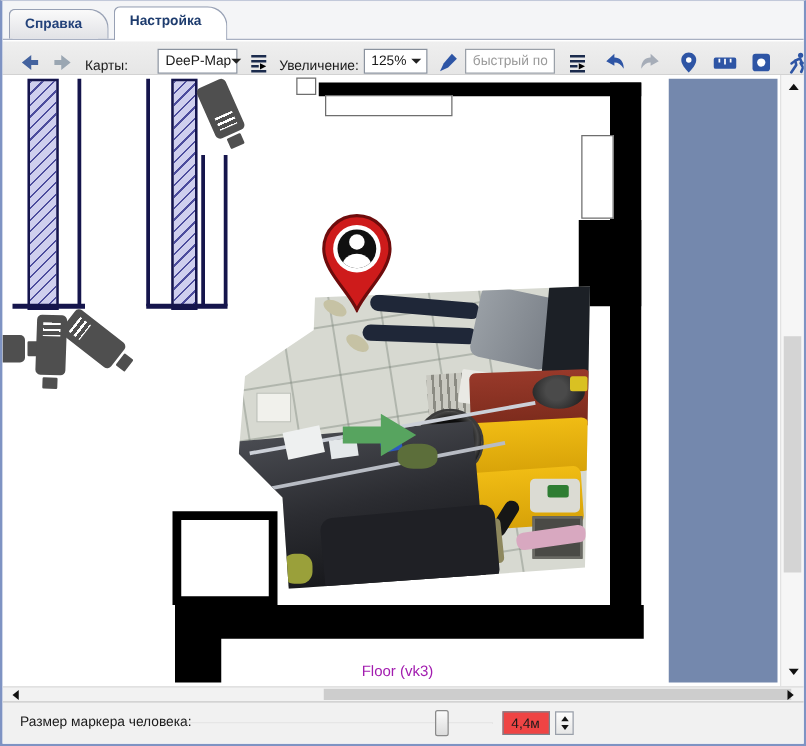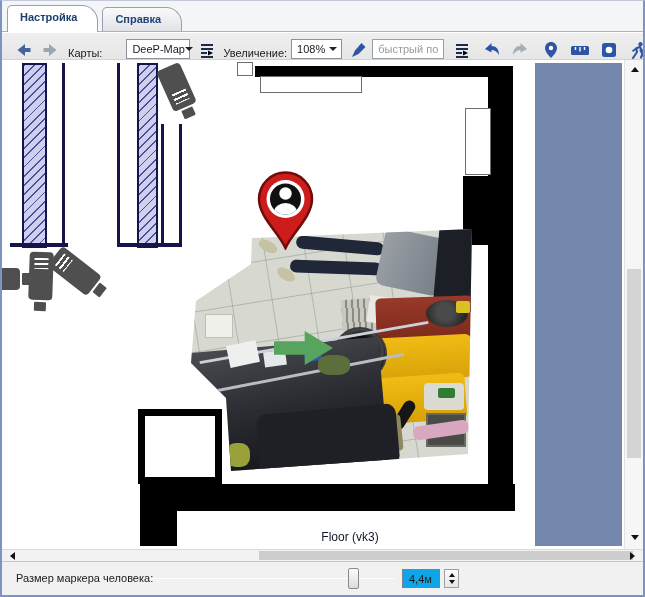--- a/index.html
+++ b/index.html
@@ -83,59 +83,59 @@
   .ph-paper { background:#eef0f0; }
   .ph-bluebox { left:134px; top:118px; width:17px; height:16px; background:#2b59c0; transform:rotate(-10deg); }
   .ph-green-stuff { left:148px; top:128px; width:32px; height:20px; background:#5c6e3a; border-radius:40%; }
   .ph-pink { left:243px; top:196px; width:56px; height:14px; background:#d8a8c0; transform:rotate(-8deg); border-radius:6px;}
   .ph-clothes { left:88px; top:182px; width:140px; height:62px; background:#1f2025; border-radius:10px; transform:rotate(-5deg);}
   .ph-corner-y { left:56px; top:216px; width:24px; height:24px; background:#9aa03a; border-radius:40%; }
   .ph-arrow { left:104px; top:104px; width:59px; height:34px; background:#57a45f;
               clip-path:polygon(0% 30%, 52% 30%, 52% 0%, 100% 50%, 52% 100%, 52% 70%, 0% 70%);
               filter:drop-shadow(0 0 1px #2e6e35); }
 
-  .caption { position:absolute; left:288px; top:470px; width:120px; text-align:center;
-             font-size:12px; color:#0f172a; }
+  .caption { position:absolute; left:256px; top:470px; width:120px; text-align:center;
+             font-size:12px; color:#a21caf; }
 
   
   .vsb { width:19px; background:#f6f6f6; border-left:1px solid #e2e2e2; position:relative; }
   .vsb .thumb { position:absolute; left:2px; right:2px; top:209px; height:189px; background:#d4d4d4; }
   .sb-btn { position:absolute; width:15px; height:15px; left:2px; display:flex; align-items:center; justify-content:center; }
   .tri-up { width:0; height:0; border-left:4px solid transparent; border-right:4px solid transparent; border-bottom:5px solid #111; }
   .tri-dn { width:0; height:0; border-left:4px solid transparent; border-right:4px solid transparent; border-top:5px solid #111; }
   .tri-lf { width:0; height:0; border-top:4px solid transparent; border-bottom:4px solid transparent; border-right:5px solid #111; }
   .tri-rt { width:0; height:0; border-top:4px solid transparent; border-bottom:4px solid transparent; border-left:5px solid #111; }
   .hsb { height:12px; background:#f2f2f2; border-top:1px solid #dadada; position:relative; }
   .hsb .thumb { position:absolute; top:1px; height:9px; left:257px; width:374px; background:#cdcdcd; }
   .hsb .sb-btn { top:1px; height:10px; }
 
   
   .panel { height:34px; background:#f1f1f1; border-top:1px solid #c8c8c8; position:relative; font-size:11px; color:#1a1a1a; }
   .panel .plabel { position:absolute; left:14px; top:10px; }
   .slider { position:absolute; left:148px; top:6px; width:244px; height:21px; }
   .slider .track { position:absolute; left:0; right:0; top:10px; height:1px; background:#a8a8a8; border-bottom:1px solid #fff; }
   .slider .sthumb { position:absolute; top:0; width:11px; height:21px; background:linear-gradient(#fbfbfb,#dcdcdc);
                     border:1px solid #8a8a8a; border-radius:2px; }
-  .valbox { position:absolute; left:400px; top:7px; width:38px; height:19px; background:#0ea5e9;
+  .valbox { position:absolute; left:400px; top:7px; width:38px; height:19px; background:#ef4444;
             border:1px solid #7a828c; display:flex; align-items:center; padding-left:6px; }
   .spinner { position:absolute; left:442px; top:7px; width:15px; height:19px; border:1px solid #9aa0aa;
              background:linear-gradient(#fdfdfd,#e6e6e6); display:flex; flex-direction:column;
              align-items:center; justify-content:center; gap:3px; }
   .spinner i { display:block; }
   .spinner .tri-up { border-bottom-width:4px; border-left-width:3.5px; border-right-width:3.5px; }
   .spinner .tri-dn { border-top-width:4px; border-left-width:3.5px; border-right-width:3.5px; }
 </style>
 </head>
 <body>
 
 <div class="window">
 
   <div class="tabbar">
+    <div class="tab inactive">Справка</div>
     <div class="tab active">Настройка</div>
-    <div class="tab inactive">Справка</div>
   </div>
 
   <div class="toolbar">
     <span class="tb-ico" style="margin-left:12px;">
       <svg width="18" height="18" viewBox="0 0 18 18">
           <path d="M10 3 L2.5 9 L10 15 L10 11 L15.5 11 L15.5 7 L10 7 Z" fill="#44639f"></path>
         </svg>
     </span>
     <span class="tb-ico" style="margin-left:6px;">
       <svg width="18" height="18" viewBox="0 0 18 18">
@@ -155,21 +155,21 @@
             <line x1="3" y1="4" x2="15" y2="4"></line>
             <line x1="3" y1="8" x2="15" y2="8"></line>
             <line x1="3" y1="12" x2="9" y2="12"></line>
             <line x1="3" y1="16" x2="15" y2="16"></line>
           </g>
           <path d="M10 9.5 L15 12 L10 14.5 Z" fill="#000"></path>
         </svg>
     </span>
     <span class="tb-label" style="margin-left:6px;">Увеличение:</span>
     <div class="combo" style="width:64px;">
-      <span class="val">108%</span>
+      <span class="val">125%</span>
       <span class="drop">
           <i></i>
         </span>
     </div>
     <span class="tb-ico" style="margin-left:6px;">
       <svg width="18" height="18" viewBox="0 0 18 18">
           <path d="M3 16 L6 9.5 L12.5 2 L16.5 6 L9.5 13 L3 16 Z" fill="#2e55a5"></path>
         </svg>
     </span>
     <input class="search" style="margin-left: 4px;" placeholder="быстрый поиск">

